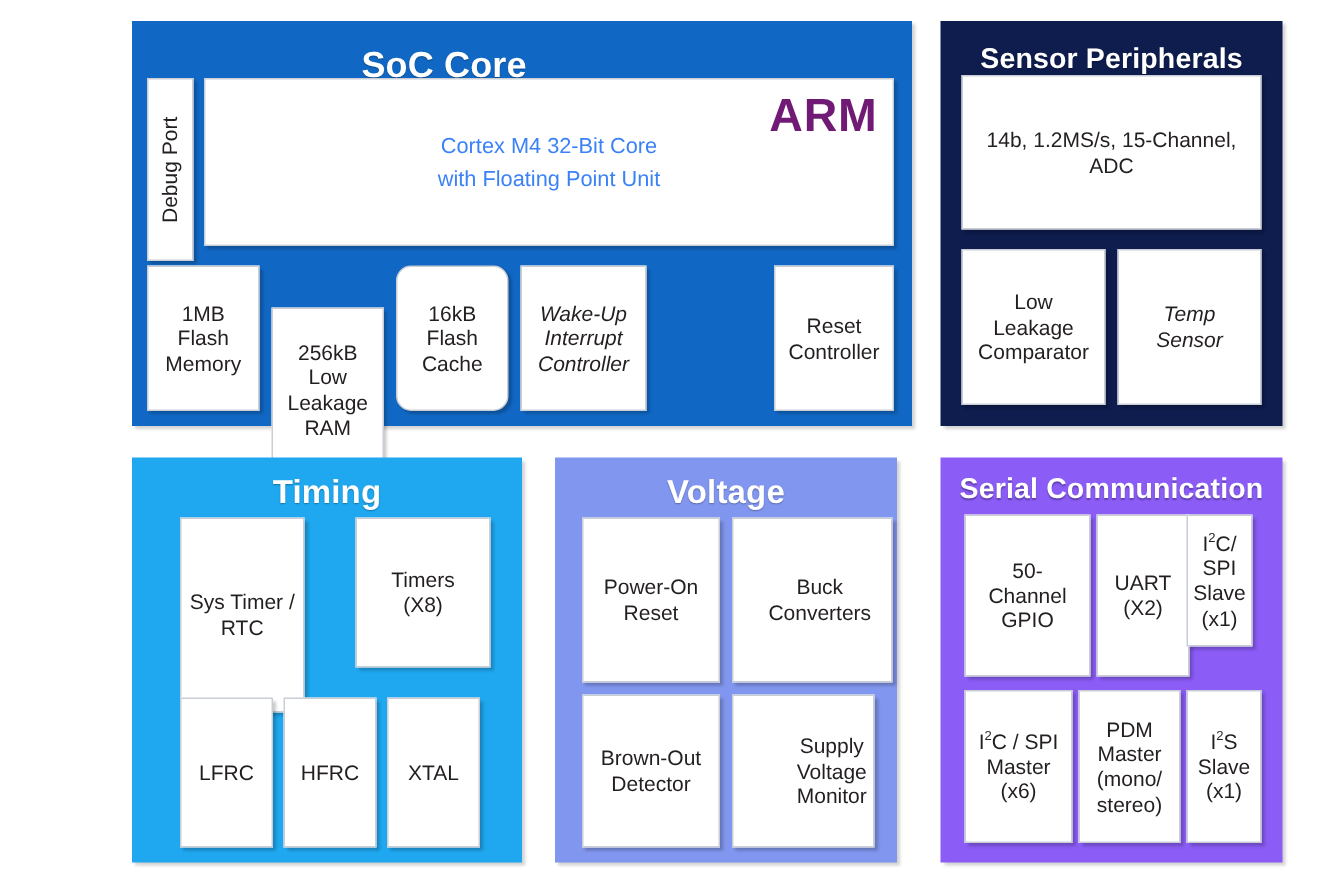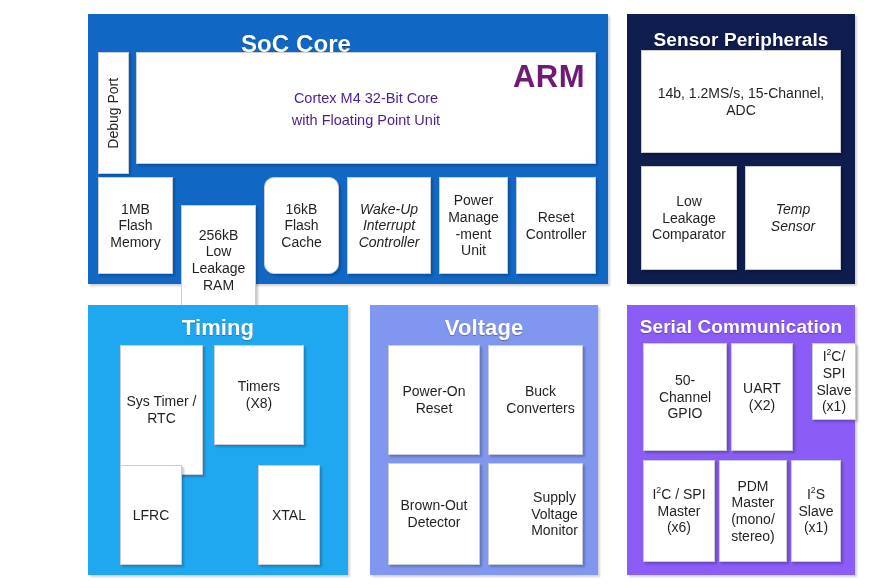--- a/index.html
+++ b/index.html
@@ -53,21 +53,21 @@
       transform:translateX(-52px);}
   #debug-port{left:10px;top:38px;width:31px;height:122px;}
   #debug-port .vtext{
     transform:rotate(-90deg);white-space:nowrap;font-size:14px;color:#231f20;
   }
   #cortex{left:48px;top:38px;width:460px;height:112px;position:absolute;
      box-sizing:border-box;background:#fff;border:1px solid #c9ced6;
      box-shadow:2px 2px 2px rgba(0,0,0,.22);}
   #cortex .cortex-text{
      position:absolute;left:0;right:0;top:50%;transform:translateY(-46%);
-     text-align:center;font-size:14.5px;color:#4c1d95;line-height:1.5;
+     text-align:center;font-size:14.5px;color:#3b82f6;line-height:1.5;
   }
   #arm-logo{
      position:absolute;right:10px;top:6px;
      font-size:31px;font-weight:bold;color:#701a75;letter-spacing:.5px;
      font-family:"Liberation Sans", sans-serif;
   }
 
   
   #sensor{left:627px;top:14px;width:228px;height:270px;background:#0e1c4e;}
   #sensor .panel-title{position:absolute;left:0;right:0;top:16px;font-size:19px;}
@@ -126,28 +126,20 @@
           <span>Cache</span>
         </div>
       </div>
     <div class="blk" style="left:259px;top:163px;width:84px;height:97px;font-size:14px;font-style:italic;">
         <div>
           <span>Wake-Up</span>
           <span>Interrupt</span>
           <span>Controller</span>
         </div>
       </div>
-    <div class="blk" style="left:351px;top:163px;width:69px;height:97px;font-size:14px;">
-        <div>
-          <span>Power</span>
-          <span>Manage</span>
-          <span>-ment</span>
-          <span>Unit</span>
-        </div>
-      </div>
     <div class="blk" style="left:428px;top:163px;width:80px;height:97px;font-size:14px;">
         <div>
           <span>Reset</span>
           <span>Controller</span>
         </div>
       </div>
   </div>
 
   <div class="panel" id="sensor">
     <div class="panel-title">Sensor Peripherals</div>
@@ -175,48 +167,53 @@
 
   <div class="panel" id="timing">
     <div class="panel-title">Timing</div>
 
     <div class="blk" style="left:32px;top:40px;width:83px;height:130px;font-size:14px;">
         <div>
           <span>Sys Timer /</span>
           <span>RTC</span>
         </div>
       </div>
-    <div class="blk" style="left:126px;top:40px;width:90px;height:100px;font-size:14px;">
+    <div class="blk" style="left:149px;top:40px;width:90px;height:100px;font-size:14px;">
         <div>
           <span>Timers</span>
           <span>(X8)</span>
         </div>
       </div>
     <div class="blk" style="left:32px;top:160px;width:62px;height:100px;font-size:14px;">
         <div>
           <span>LFRC</span>
         </div>
       </div>
+    <div class="blk" style="left:101px;top:160px;width:62px;height:100px;font-size:14px;">
+        <div>
+          <span>HFRC</span>
+        </div>
+      </div>
     <div class="blk" style="left:170px;top:160px;width:62px;height:100px;font-size:14px;">
         <div>
           <span>XTAL</span>
         </div>
       </div>
   </div>
 
   <div class="panel" id="voltage">
     <div class="panel-title">Voltage</div>
 
     <div class="blk" style="left:18px;top:40px;width:92px;height:110px;font-size:14px;">
         <div>
           <span>Power-On</span>
           <span>Reset</span>
         </div>
       </div>
-    <div class="blk" style="left:118px;top:40px;width:95px;height:110px;font-size:14px;padding-left:12px;">
+    <div class="blk" style="left:118px;top:40px;width:107px;height:110px;font-size:14px;padding-left:12px;">
         <div>
           <span>Buck</span>
           <span>Converters</span>
         </div>
       </div>
     <div class="blk" style="left:18px;top:158px;width:92px;height:102px;font-size:14px;">
         <div>
           <span>Brown-Out</span>
           <span>Detector</span>
         </div>
@@ -239,21 +236,21 @@
           <span>Channel</span>
           <span>GPIO</span>
         </div>
       </div>
     <div class="blk" style="left:104px;top:38px;width:62px;height:108px;font-size:14px;">
         <div>
           <span>UART</span>
           <span>(X2)</span>
         </div>
       </div>
-    <div class="blk" style="left:185px;top:38px;width:44px;height:77px;font-size:14px;">
+    <div class="blk" style="left:164px;top:38px;width:44px;height:88px;font-size:14px;">
         <div>
           <span>I<sup>2</sup>C/</span>
           <span>SPI</span>
           <span>Slave</span>
           <span>(x1)</span>
         </div>
       </div>
     <div class="blk" style="left:16px;top:155px;width:72px;height:102px;font-size:14px;">
         <div>
           <span>I<sup>2</sup>C / SPI</span>

